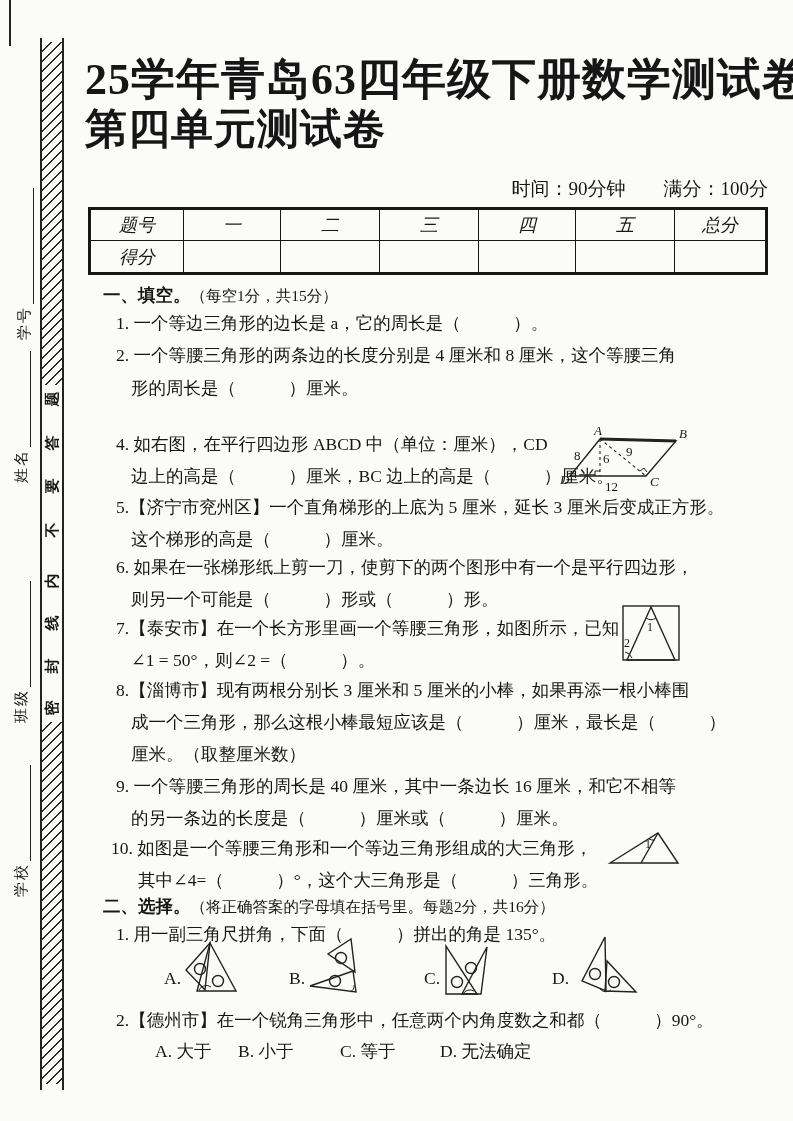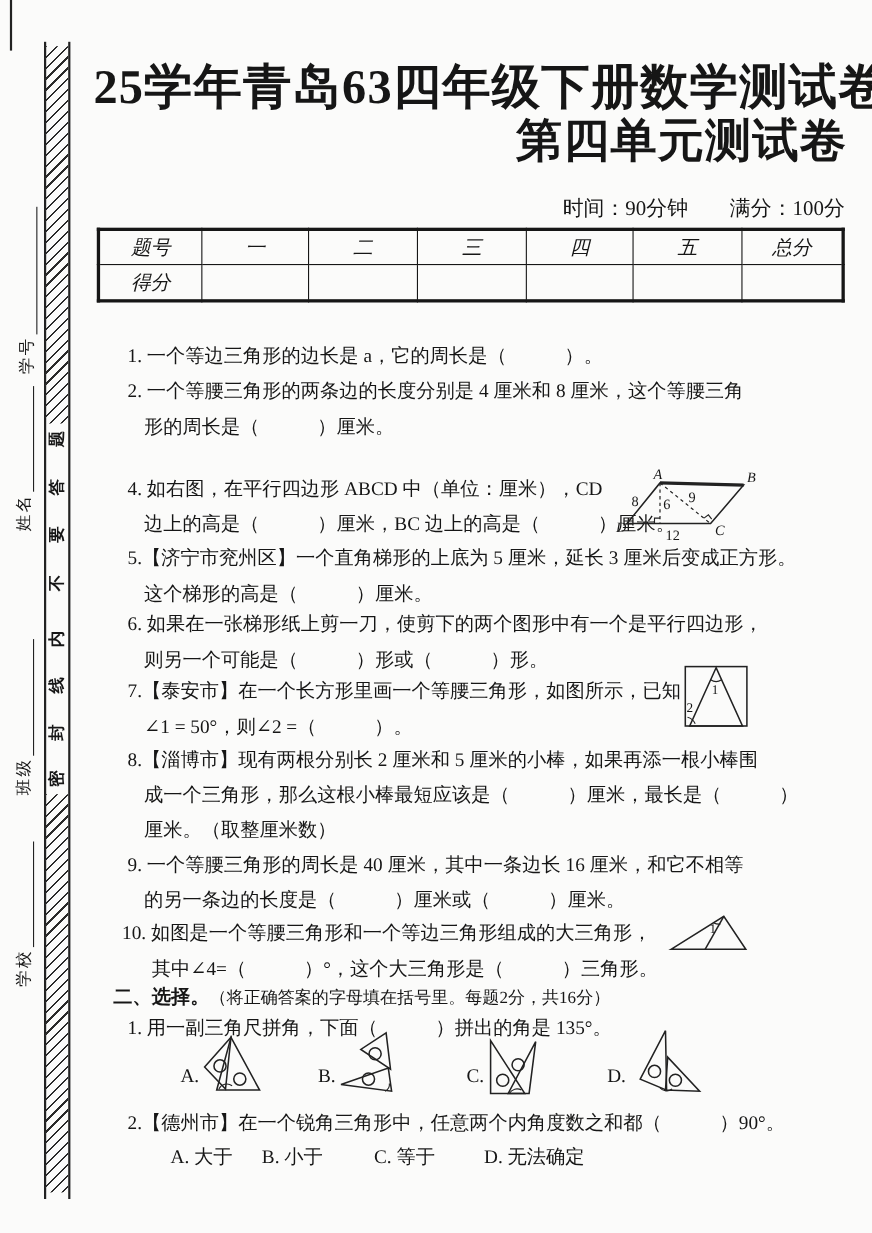--- a/index.html
+++ b/index.html
@@ -9,21 +9,21 @@
   .vrule{position:absolute;width:2px;background:#222;}
   .hatch{position:absolute;left:41px;width:21px;
          background:repeating-linear-gradient(135deg,#2a2a2a 0 1.4px,transparent 1.4px 7px);}
   .sealchar{position:absolute;left:43px;width:18px;height:18px;font-size:15px;font-weight:bold;
             transform:rotate(-90deg);text-align:center;line-height:18px;}
   .vfield{position:absolute;height:20px;transform:rotate(-90deg);white-space:nowrap;
           font-size:15px;display:flex;align-items:flex-end;}
   .vfield .lbl{letter-spacing:2px;}
   .vline{display:inline-block;height:3px;border-bottom:1.6px solid #222;margin-left:2px;}
   
-  .title{position:absolute;left:85px;width:685px;text-align:right;font-weight:bold;
+  .title{position:absolute;left:85px;width:685px;text-align:left;font-weight:bold;
          font-size:44px;line-height:1.0;letter-spacing:1px;white-space:nowrap;}
   .meta{position:absolute;left:300px;width:468px;text-align:right;font-size:19px;white-space:nowrap;}
   
   table.score{position:absolute;left:88px;top:207px;border-collapse:collapse;table-layout:fixed;
               font-size:18px;}
   table.score td{border:1.6px solid #161616;text-align:center;padding:0;height:30px;}
   table.score{border:3px solid #161616;font-style:italic;}
   table.score tr:first-child td{height:30px;}
   table.score tr:last-child td{height:31px;margin-top:21px;}
   
@@ -98,32 +98,35 @@
       <td></td>
       <td></td>
       <td></td>
       <td></td>
       <td></td>
       <td></td>
     </tr>
   </tbody>
     </table>
 
+  <div class="tl sechead" style="left:103px;top:284px">
+    <span>一、填空。</span><span class="note">（每空1分，共15分）</span>
+  </div>
   <div class="tl" style="left:116px;top:312px">1. 一个等边三角形的边长是 a，它的周长是（　　　）。</div>
   <div class="tl" style="left:116px;top:344px">2. 一个等腰三角形的两条边的长度分别是 4 厘米和 8 厘米，这个等腰三角</div>
   <div class="tl" style="left:131px;top:377px">形的周长是（　　　）厘米。</div>
   <div class="tl" style="left:116px;top:433px">4. 如右图，在平行四边形 ABCD 中（单位：厘米），CD</div>
   <div class="tl" style="left:131px;top:465px">边上的高是（　　　）厘米，BC 边上的高是（　　　）厘米。</div>
   <div class="tl" style="left:116px;top:496px">5.【济宁市兖州区】一个直角梯形的上底为 5 厘米，延长 3 厘米后变成正方形。</div>
   <div class="tl" style="left:131px;top:528px">这个梯形的高是（　　　）厘米。</div>
   <div class="tl" style="left:116px;top:556px">6. 如果在一张梯形纸上剪一刀，使剪下的两个图形中有一个是平行四边形，</div>
   <div class="tl" style="left:131px;top:588px">则另一个可能是（　　　）形或（　　　）形。</div>
   <div class="tl" style="left:116px;top:617px">7.【泰安市】在一个长方形里画一个等腰三角形，如图所示，已知</div>
   <div class="tl" style="left:131px;top:649px">∠1 = 50°，则∠2 =（　　　）。</div>
-  <div class="tl" style="left:116px;top:679px">8.【淄博市】现有两根分别长 2 厘米和 5 厘米的小棒，如果再添一根小棒围</div>
+  <div class="tl" style="left:116px;top:679px">8.【淄博市】现有两根分别长 3 厘米和 5 厘米的小棒，如果再添一根小棒围</div>
   <div class="tl" style="left:131px;top:743px">厘米。（取整厘米数）</div>
   <div class="tl" style="left:131px;top:711px">成一个三角形，那么这根小棒最短应该是（　　　）厘米，最长是（　　　）</div>
   <div class="tl" style="left:116px;top:775px">9. 一个等腰三角形的周长是 40 厘米，其中一条边长 16 厘米，和它不相等</div>
   <div class="tl" style="left:131px;top:807px">的另一条边的长度是（　　　）厘米或（　　　）厘米。</div>
   <div class="tl" style="left:111px;top:837px">10. 如图是一个等腰三角形和一个等边三角形组成的大三角形，</div>
   <div class="tl" style="left:138px;top:869px">其中∠4=（　　　）°，这个大三角形是（　　　）三角形。</div>
 
   <svg style="left:560px;top:424px" width="134" height="76" viewBox="0 0 134 76">
     <polygon class="ln" points="40,15 116,17 86,52 10,52" fill="none"></polygon>
     <line class="ln thick" x1="40" y1="15" x2="116" y2="17"></line>

